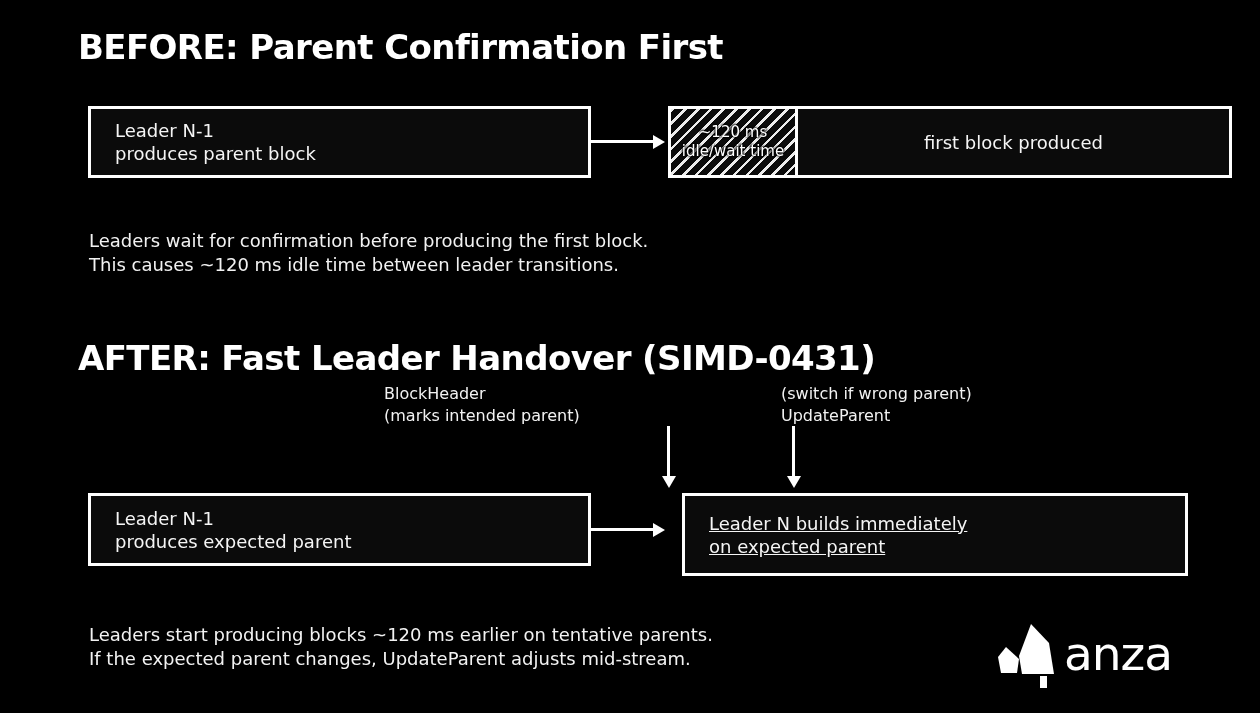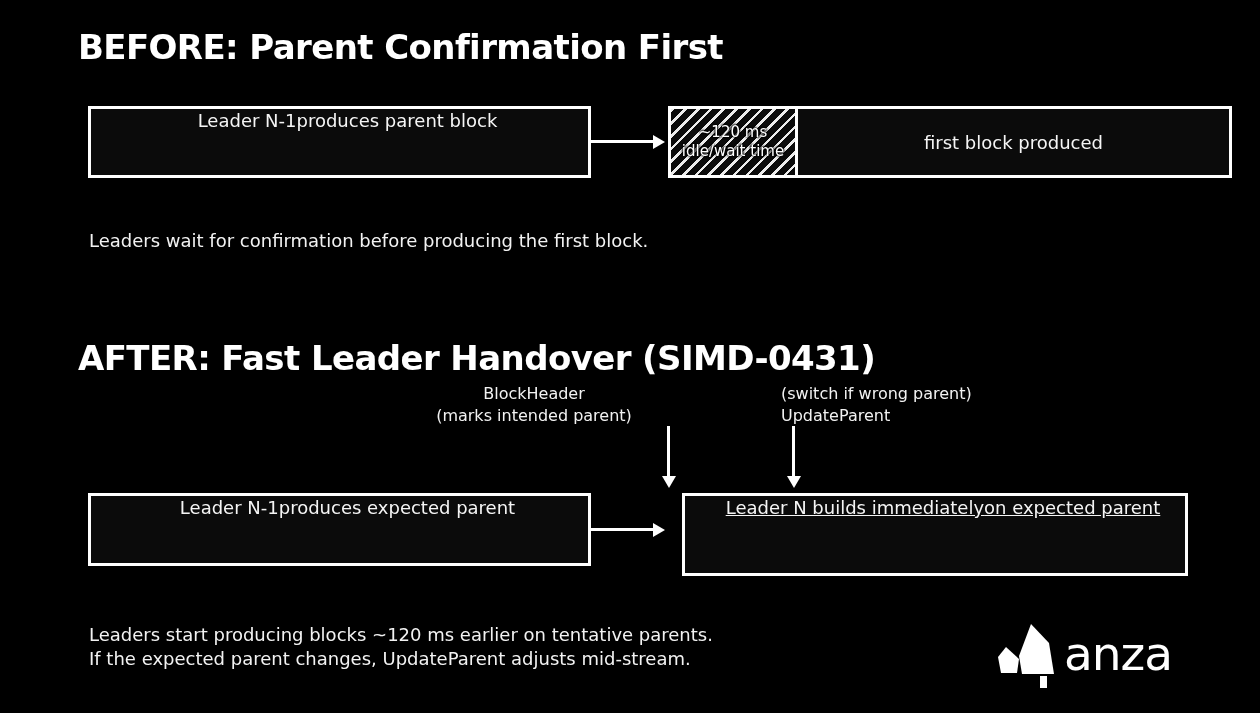--- a/index.html
+++ b/index.html
@@ -22,23 +22,23 @@
     letter-spacing: -0.6px;
     color: #ffffff;
     white-space: nowrap;
     text-align: right;
   }
   .flow-box {
     position: absolute;
     background: #0b0b0b;
     border: 3px solid #ffffff;
     display: flex;
-    flex-direction: row;
+    flex-direction: column;
     justify-content: center;
-    padding-left: 16px;
+    padding-left: 24px;
     font-size: 18px;
     line-height: 23px;
     color: #f5f5f5;
   }
   .flow-box.split {
     flex-direction: row;
     padding: 0;
   }
   .hatch-cell {
     width: 127px;
@@ -75,21 +75,21 @@
     color: #f2f2f2;
     white-space: nowrap;
   }
   .annotation {
     position: absolute;
     font-size: 16px;
     line-height: 22px;
     color: #f2f2f2;
     white-space: nowrap;
   }
-  .annotation.align-right { text-align: center; }
+  .annotation.align-right { text-align: left; }
   .h-arrow {
     position: absolute;
     height: 3px;
     background: #ffffff;
   }
   .h-arrow::after {
     content: "";
     position: absolute;
     right: -11px; top: -5.5px;
     width: 0; height: 0;
@@ -143,20 +143,21 @@
   <div class="flow-box split" style="left:668px; top:106px; width:564px; height:72px;">
     <div class="hatch-cell">
       <div>~120 ms</div>
       <div>idle/wait time</div>
     </div>
     <div class="plain-cell">first block produced</div>
   </div>
 
   <div class="note" style="left:89px; top:229px;">
     <div>Leaders wait for confirmation before producing the first block.</div>
+    <div>This causes ~120 ms idle time between leader transitions.</div>
   </div>
 
   <div class="title" style="left:78px; top:338px;">AFTER: Fast Leader Handover (SIMD-0431)</div>
 
   <div class="annotation align-right" style="left:384px; top:383px; width:300px;">
     <div>BlockHeader</div>
     <div>(marks intended parent)</div>
   </div>
 
   <div class="annotation" style="left:781px; top:383px;">

